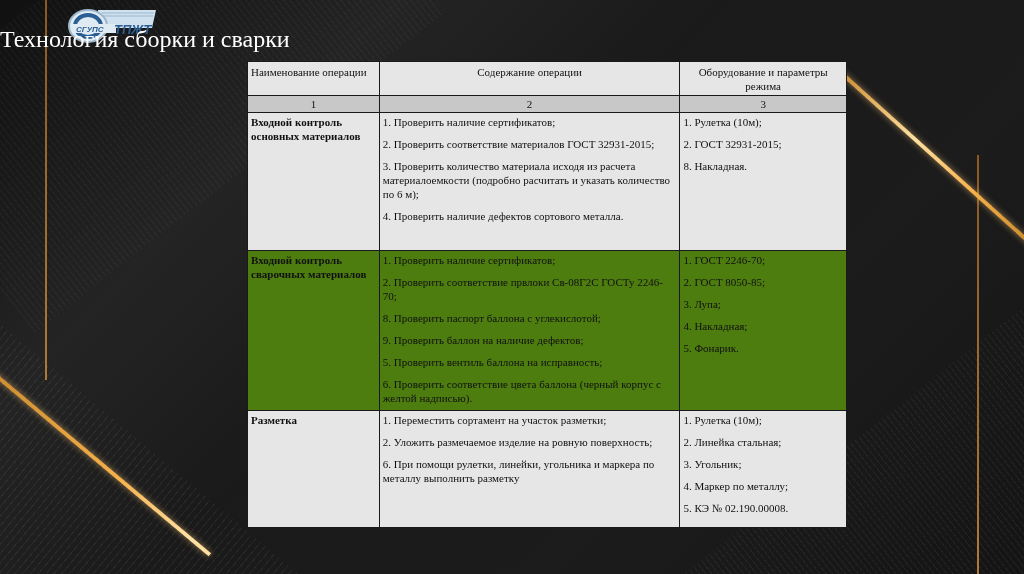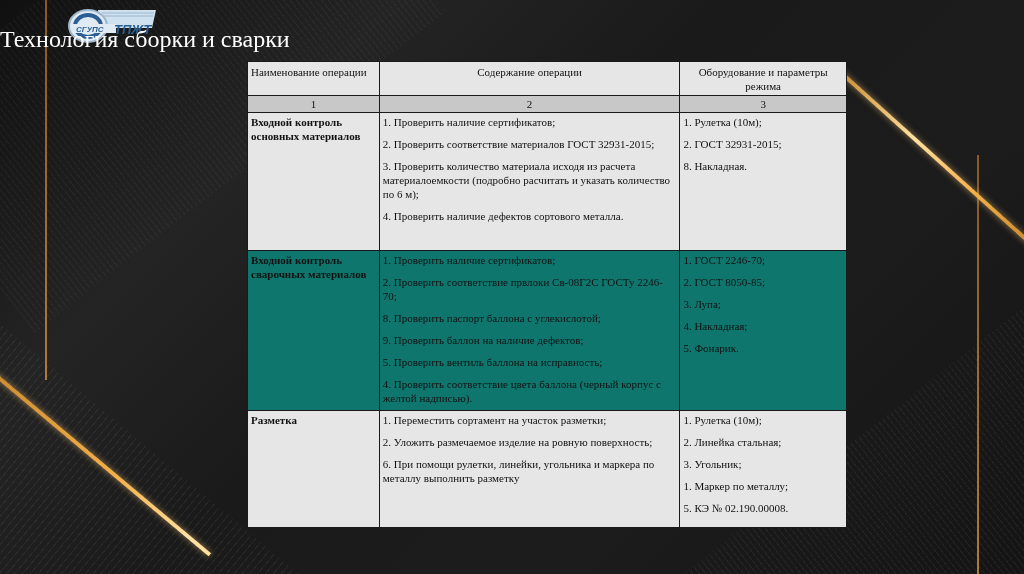--- a/index.html
+++ b/index.html
@@ -70,21 +70,21 @@
       padding:2px 3px;
       line-height:14px;
     }
     .col1 { width:129px; }
     .col2 { width:294px; }
     .col3 { width:163px; }
     tr.head th { background:#e6e6e6; font-weight:normal; text-align:center; height:28px; padding-top:3px; }
     tr.head th.left { text-align:left; }
     tr.nums td { background:#c8c8c8; text-align:center; height:13px; padding:1px 3px; }
     tr.light td { background:#e6e6e6; }
-    tr.dark td { background:#0f766e; }
+    tr.dark td { background:#4d7c0f; }
     .opname { font-weight:bold; }
     .item { margin:0 0 8px 0; }
     .r1 td { height:133px; }
     .r2 td { height:155px; }
     .r3 td { height:112px; }
   </style>
 </head>
 <body>
 
 <div class="bg"></div>
@@ -145,21 +145,21 @@
   </tr>
 
   <tr class="dark r2">
     <td class="opname">Входной контроль сварочных материалов</td>
     <td>
       <div class="item">1. Проверить наличие сертификатов;</div>
       <div class="item">2. Проверить соответствие првлоки Св-08Г2С ГОСТу 2246-70;</div>
       <div class="item">8. Проверить паспорт баллона с углекислотой;</div>
       <div class="item">9. Проверить баллон на наличие дефектов;</div>
       <div class="item">5. Проверить вентиль баллона на исправность;</div>
-      <div class="item" style="margin-bottom:0">4. Проверить соответствие цвета баллона (черный корпус с желтой надписью).</div>
+      <div class="item" style="margin-bottom:0">6. Проверить соответствие цвета баллона (черный корпус с желтой надписью).</div>
     </td>
     <td>
       <div class="item">1. ГОСТ 2246-70;</div>
       <div class="item">2. ГОСТ 8050-85;</div>
       <div class="item">3. Лупа;</div>
       <div class="item">4. Накладная;</div>
       <div class="item">5. Фонарик.</div>
     </td>
   </tr>
 
@@ -167,18 +167,18 @@
     <td class="opname">Разметка</td>
     <td>
       <div class="item">1. Переместить сортамент на участок разметки;</div>
       <div class="item">2. Уложить размечаемое изделие на ровную поверхность;</div>
       <div class="item">6. При помощи рулетки, линейки, угольника и маркера по металлу выполнить разметку</div>
     </td>
     <td>
       <div class="item">1. Рулетка (10м);</div>
       <div class="item">2. Линейка стальная;</div>
       <div class="item">3. Угольник;</div>
-      <div class="item">1. Маркер по металлу;</div>
+      <div class="item">4. Маркер по металлу;</div>
       <div class="item" style="margin-bottom:8px">5. КЭ № 02.190.00008.</div>
     </td>
   </tr>
 </tbody>
   </table>
 
 </body></html>

